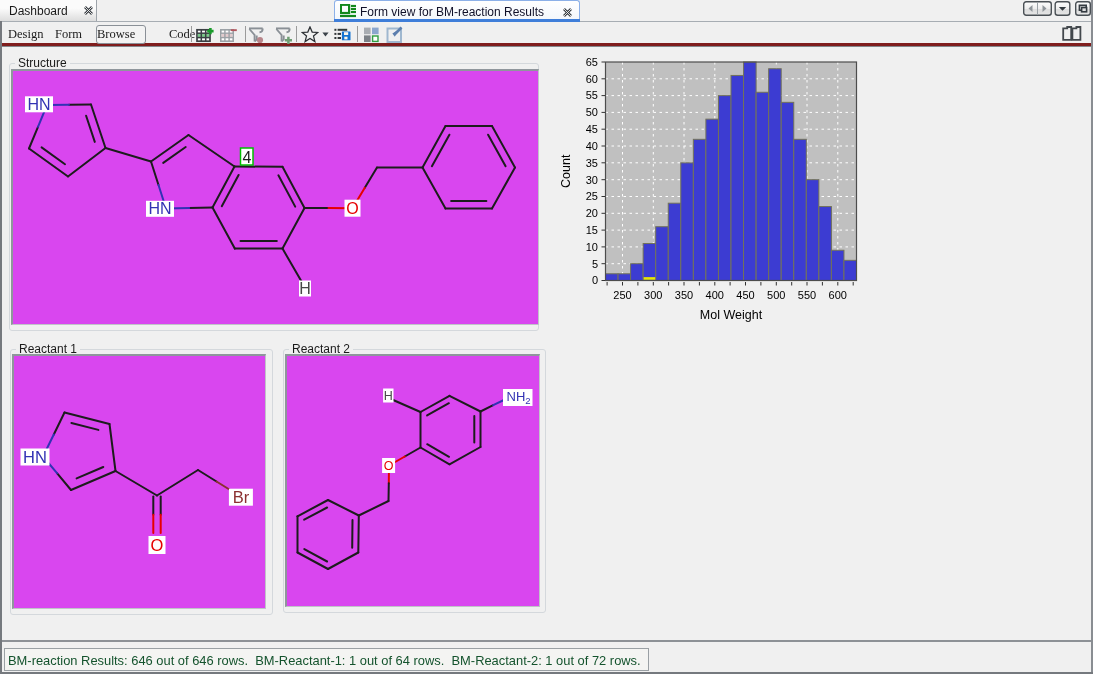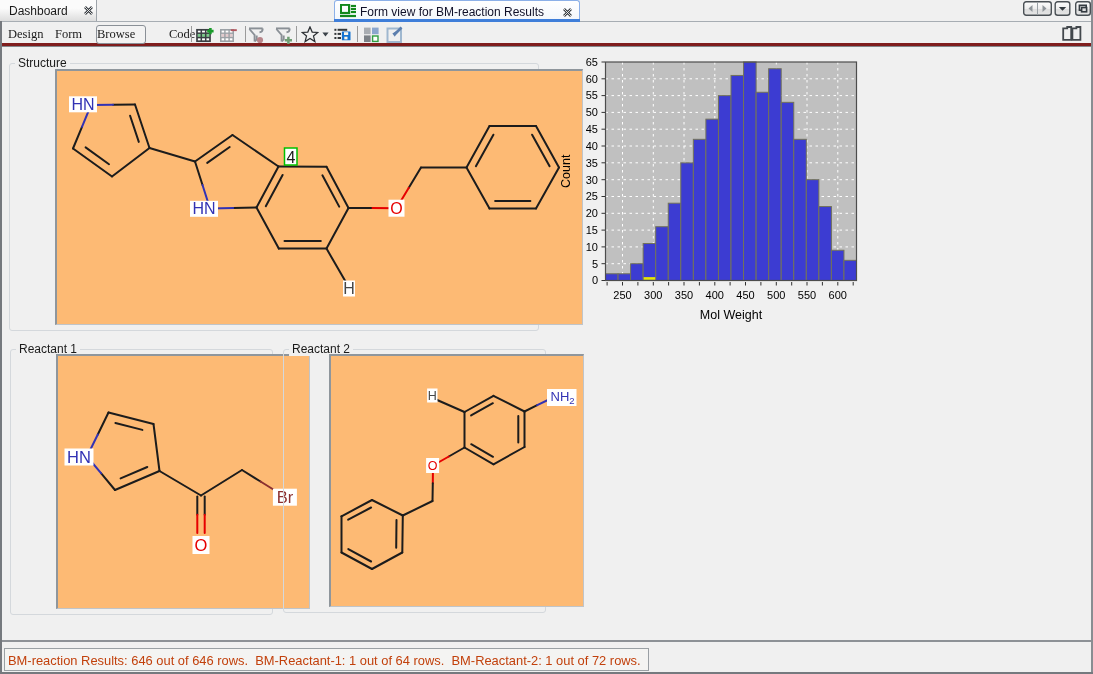--- a/index.html
+++ b/index.html
@@ -21,26 +21,26 @@
 .tbtxt { position:absolute; top:5px; font-size:12.5px; color:#1a1a1a; }
 .tbsep { position:absolute; top:4px; width:1px; height:16px; background:#9b9b9b; }
 #browsebtn { position:absolute; left:96px; top:2.5px; width:50px; height:19px; border:1px solid #8a9097; border-radius:3px; background:#f3f3f3; font-size:12.5px; color:#1a1a1a; line-height:17px; }
 
 
 #main { position:absolute; left:0; top:46px; width:1093px; height:594px; background:#f0f0f0; border-top:1px solid #83878c; }
 
 
 .gbox { position:absolute; border:1px solid #d4d8dc; border-radius:3px; }
 .gtitle { position:absolute; top:-8px; left:5px; background:#f0f0f0; padding:0 3px; font-size:12px; color:#1a1a1a; white-space:nowrap; }
-.canvas { position:absolute; background:#fdba74; border-style:solid; border-color:#8f969c #c0c4c8 #c0c4c8 #8f969c; border-width:2px 1px 1px 2px;margin-left:44px; }
+.canvas { position:absolute; background:#d946ef; border-style:solid; border-color:#8f969c #c0c4c8 #c0c4c8 #8f969c; border-width:2px 1px 1px 2px; }
 
 
 #status { position:absolute; left:0; top:640px; width:1093px; height:34px; background:#f0f0f0; border-top:2px solid #8d9196; }
 #stbox { position:absolute; left:4px; top:6px; width:645px; height:23px; background:#f4f4f2; border:1px solid #9aa0a4; }
-#stbox div { position:absolute; left:3px; top:4px; font-size:12.9px; color:#c2410c; white-space:nowrap; }
+#stbox div { position:absolute; left:3px; top:4px; font-size:12.9px; color:#14532d; white-space:nowrap; }
 
 
 #edgeL { position:absolute; left:0; top:21px; width:2px; height:653px; background:#75797e; z-index:50; }
 #edgeR { position:absolute; right:0; top:0; width:2px; height:674px; background:#898d92; z-index:50; }
 #edgeB { position:absolute; left:0; top:672px; width:1093px; height:2px; background:#75797e; z-index:50; }
 </style>
 </head>
 <body>
 
 <div id="tabbar">

